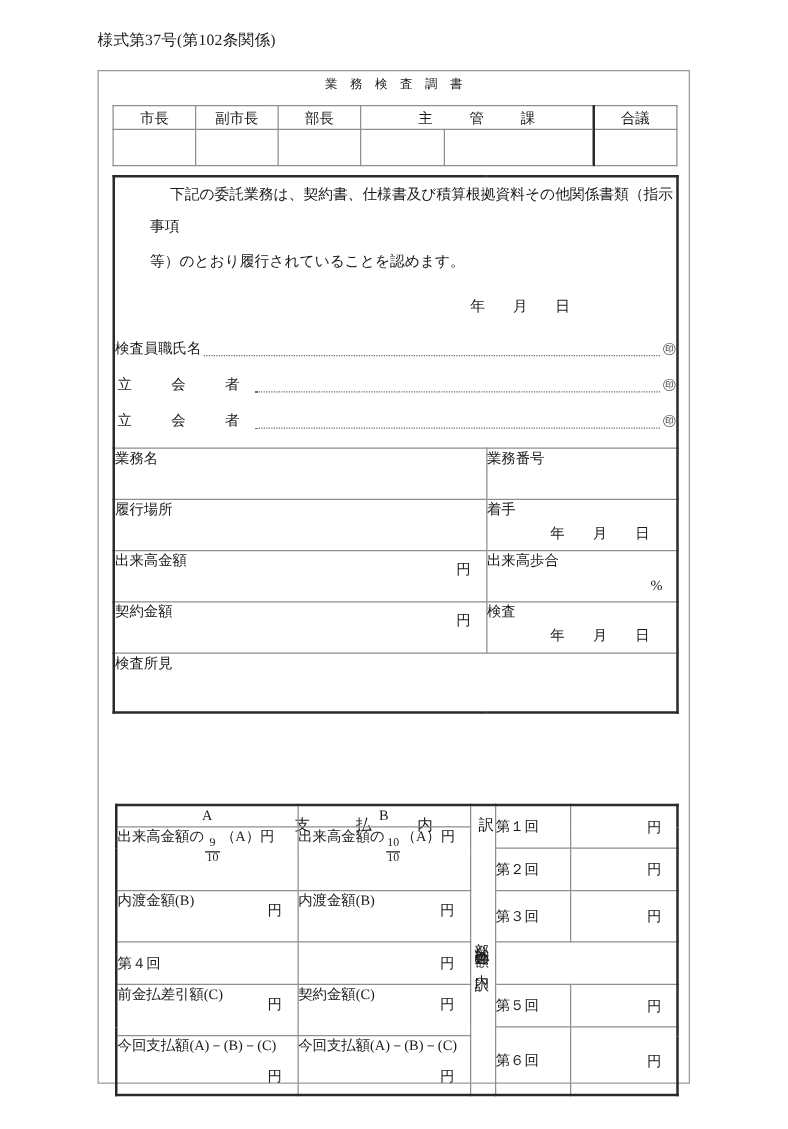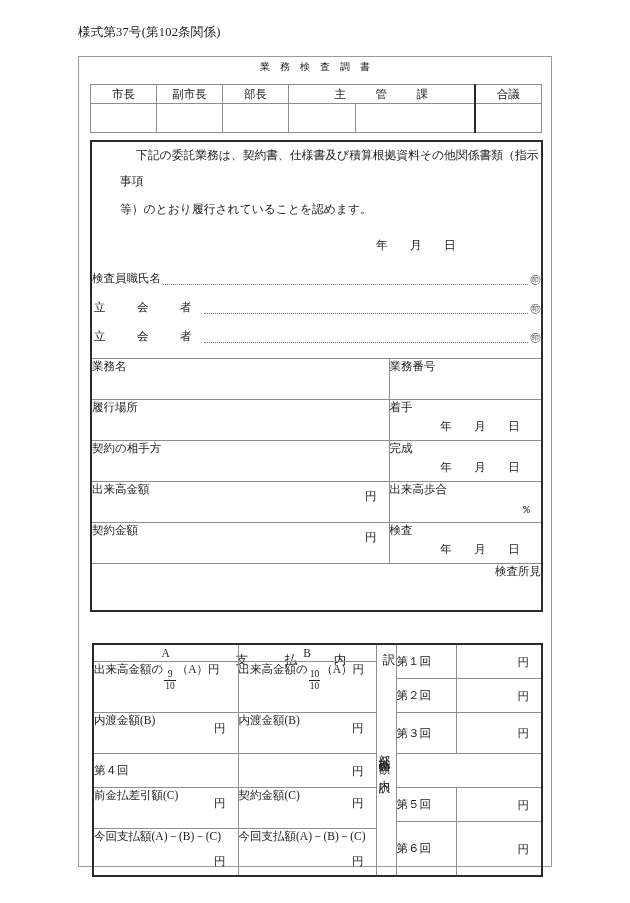--- a/index.html
+++ b/index.html
@@ -119,35 +119,35 @@
   .sign-rule {
     flex: 1;
     border-bottom: 1px dotted #6d6d6d;
     height: 11px;
     margin: 0 2px 1px 2px;
     min-width: 20px;
   }
   .seal-mark { font-size: 11px; line-height: 1; padding-bottom: 1px; }
 
   
-  .lbl { padding: 7px 9px 0 9px; height: 40px; position: relative; font-family: Liberation Mono, monospace; }
+  .lbl { padding: 7px 9px 0 9px; height: 40px; position: relative; }
   .unit-yen {
     position: absolute;
     right: 12px;
     top: 7px;
   }
   .ymd {
     position: absolute;
     right: 10px;
     bottom: 6px;
     white-space: nowrap;
   }
   .ymd span { display: inline-block; width: 34px; text-align: center; }
   .pct { position: absolute; right: 11px; bottom: 6px; }
-  .opinion-cell { height: 46px; text-align: right; }
+  .opinion-cell { height: 46px; }
 
   
   .pay-heading {
     position: absolute;
     left: 90px;
     top: 652px;
     width: 451px;
     text-align: center;
     font-size: 12.5px;
     letter-spacing: 12px;
@@ -317,29 +317,20 @@
     <tr>
       <td class="lbl">
         <span>履行場所</span>
       </td>
       <td class="lbl">
         <span>着手</span>
         <span class="ymd"><span>年</span><span>月</span><span>日</span></span>
       </td>
     </tr>
 
-    <tr>
-      <td class="lbl">
-        <span>契約の相手方</span>
-      </td>
-      <td class="lbl">
-        <span>完成</span>
-        <span class="ymd"><span>年</span><span>月</span><span>日</span></span>
-      </td>
-    </tr>
 
     <tr>
       <td class="lbl">
         <span>出来高金額</span>
         <span class="unit-yen">円</span>
       </td>
       <td class="lbl">
         <span>出来高歩合</span>
         <span class="pct">%</span>
       </td>

